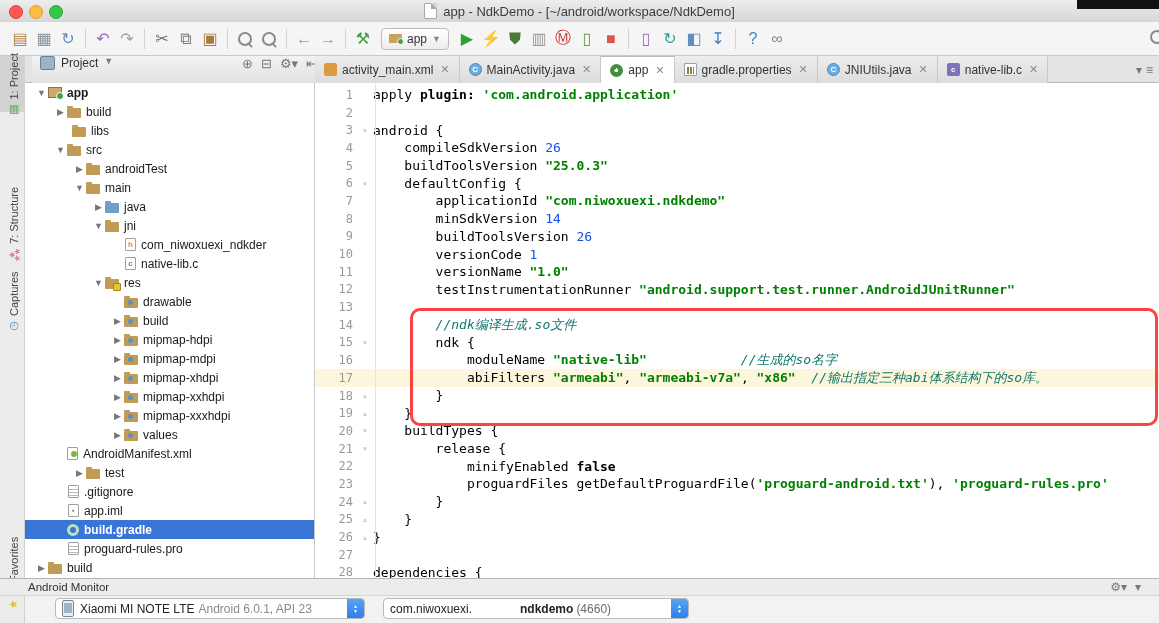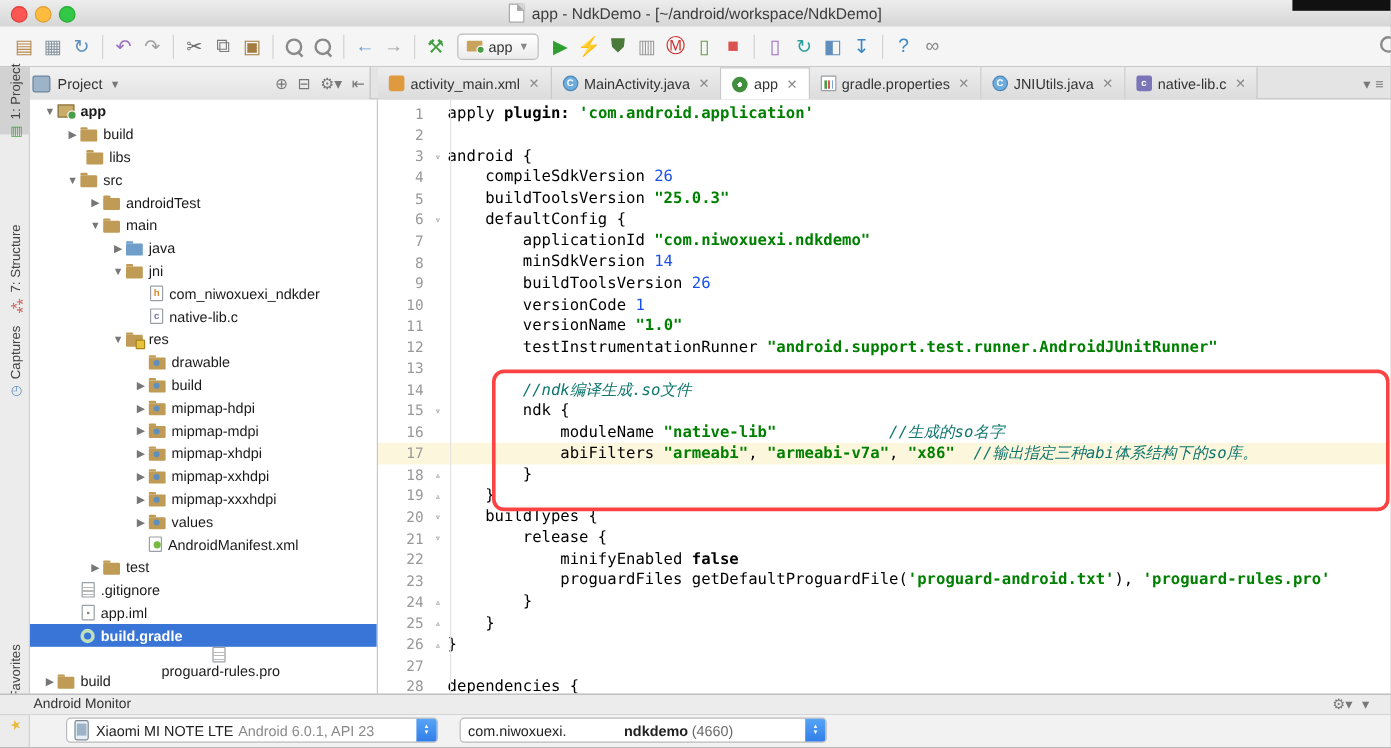--- a/index.html
+++ b/index.html
@@ -33,22 +33,22 @@
     background:#4a9e4a;border-radius:50%;border:1px solid #fff;}
   .runcfg .dda{font-size:9px;color:#888;}
   .mag{width:10px;height:10px;border:2px solid #8a8a8a;border-radius:50%;position:relative;flex:none;}
   .mag::after{content:"";position:absolute;width:2px;height:6px;background:#8a8a8a;
     left:9px;top:8px;transform:rotate(-45deg);}
   .tb-search{position:absolute;right:-5px;top:30px;}
 
   
   .tabrow{position:absolute;left:0;top:56px;width:1159px;height:27px;background:#e4e4e4;
     border-bottom:1px solid #b9b9b9;box-sizing:border-box;}
-  .panel-header{position:absolute;left:19px;top:0;width:290px;height:27px;display:flex;
-    align-items:center;padding:0 4px 0 8px;box-sizing:border-box;background:linear-gradient(#f2f2f2,#e2e2e2);
+  .panel-header{position:absolute;left:32px;top:0;width:290px;height:27px;display:flex;
+    align-items:flex-start;padding:0 4px 0 8px;box-sizing:border-box;background:linear-gradient(#f2f2f2,#e2e2e2);
     border-right:1px solid #c4c4c4;color:#333;}
   .ph-proj-ic{width:13px;height:12px;background:#9db3c8;border:1px solid #66839e;border-radius:2px;margin-right:6px;}
   .ph-label{font-size:12px;}
   .ph-dd{font-size:9px;color:#777;margin-left:6px;}
   .ph-icons{margin-left:auto;display:flex;gap:8px;color:#777;font-size:13px;align-items:center;}
   .ph-icons span{cursor:default;}
 
   .tabs{position:absolute;left:315px;top:0;right:40px;height:27px;display:flex;overflow:hidden;}
   .tab{height:27px;display:flex;align-items:center;gap:5px;padding:0 9px;border-right:1px solid #c9c9c9;
     font-size:12px;color:#333;background:linear-gradient(#ededed,#dcdcdc);box-sizing:border-box;}
@@ -363,21 +363,21 @@
       <div class="trow" style="padding-left: 86px;">
         <span class="arr">▶</span>
         <span class="fi fi-folder-resdir"></span>
         <span>mipmap-xxxhdpi</span>
       </div>
       <div class="trow" style="padding-left: 86px;">
         <span class="arr">▶</span>
         <span class="fi fi-folder-resdir"></span>
         <span>values</span>
       </div>
-      <div class="trow" style="padding-left: 85px;">
+      <div class="trow" style="padding-left: 28px;">
         <span class="arr"></span>
         <span class="fi fi-page fi-manifest"></span>
         <span>AndroidManifest.xml</span>
       </div>
       <div class="trow" style="padding-left: 48px;">
         <span class="arr">▶</span>
         <span class="fi fi-folder"></span>
         <span>test</span>
       </div>
       <div class="trow" style="padding-left: 29px;">
@@ -388,21 +388,21 @@
       <div class="trow" style="padding-left: 29px;">
         <span class="arr"></span>
         <span class="fi fi-page fi-file-iml">▪</span>
         <span>app.iml</span>
       </div>
       <div class="trow sel" style="padding-left: 29px;">
         <span class="arr"></span>
         <span class="fi fi-gradle"></span>
         <span>build.gradle</span>
       </div>
-      <div class="trow" style="padding-left: 29px; flex-direction: column;">
+      <div class="trow" style="padding-left: 29px;">
         <span class="arr"></span>
         <span class="fi fi-page fi-file-text"></span>
         <span>proguard-rules.pro</span>
       </div>
       <div class="trow" style="padding-left: 10px;">
         <span class="arr">▶</span>
         <span class="fi fi-folder"></span>
         <span>build</span>
       </div>
       <div class="trow" style="padding-left: 10px;"></div>

